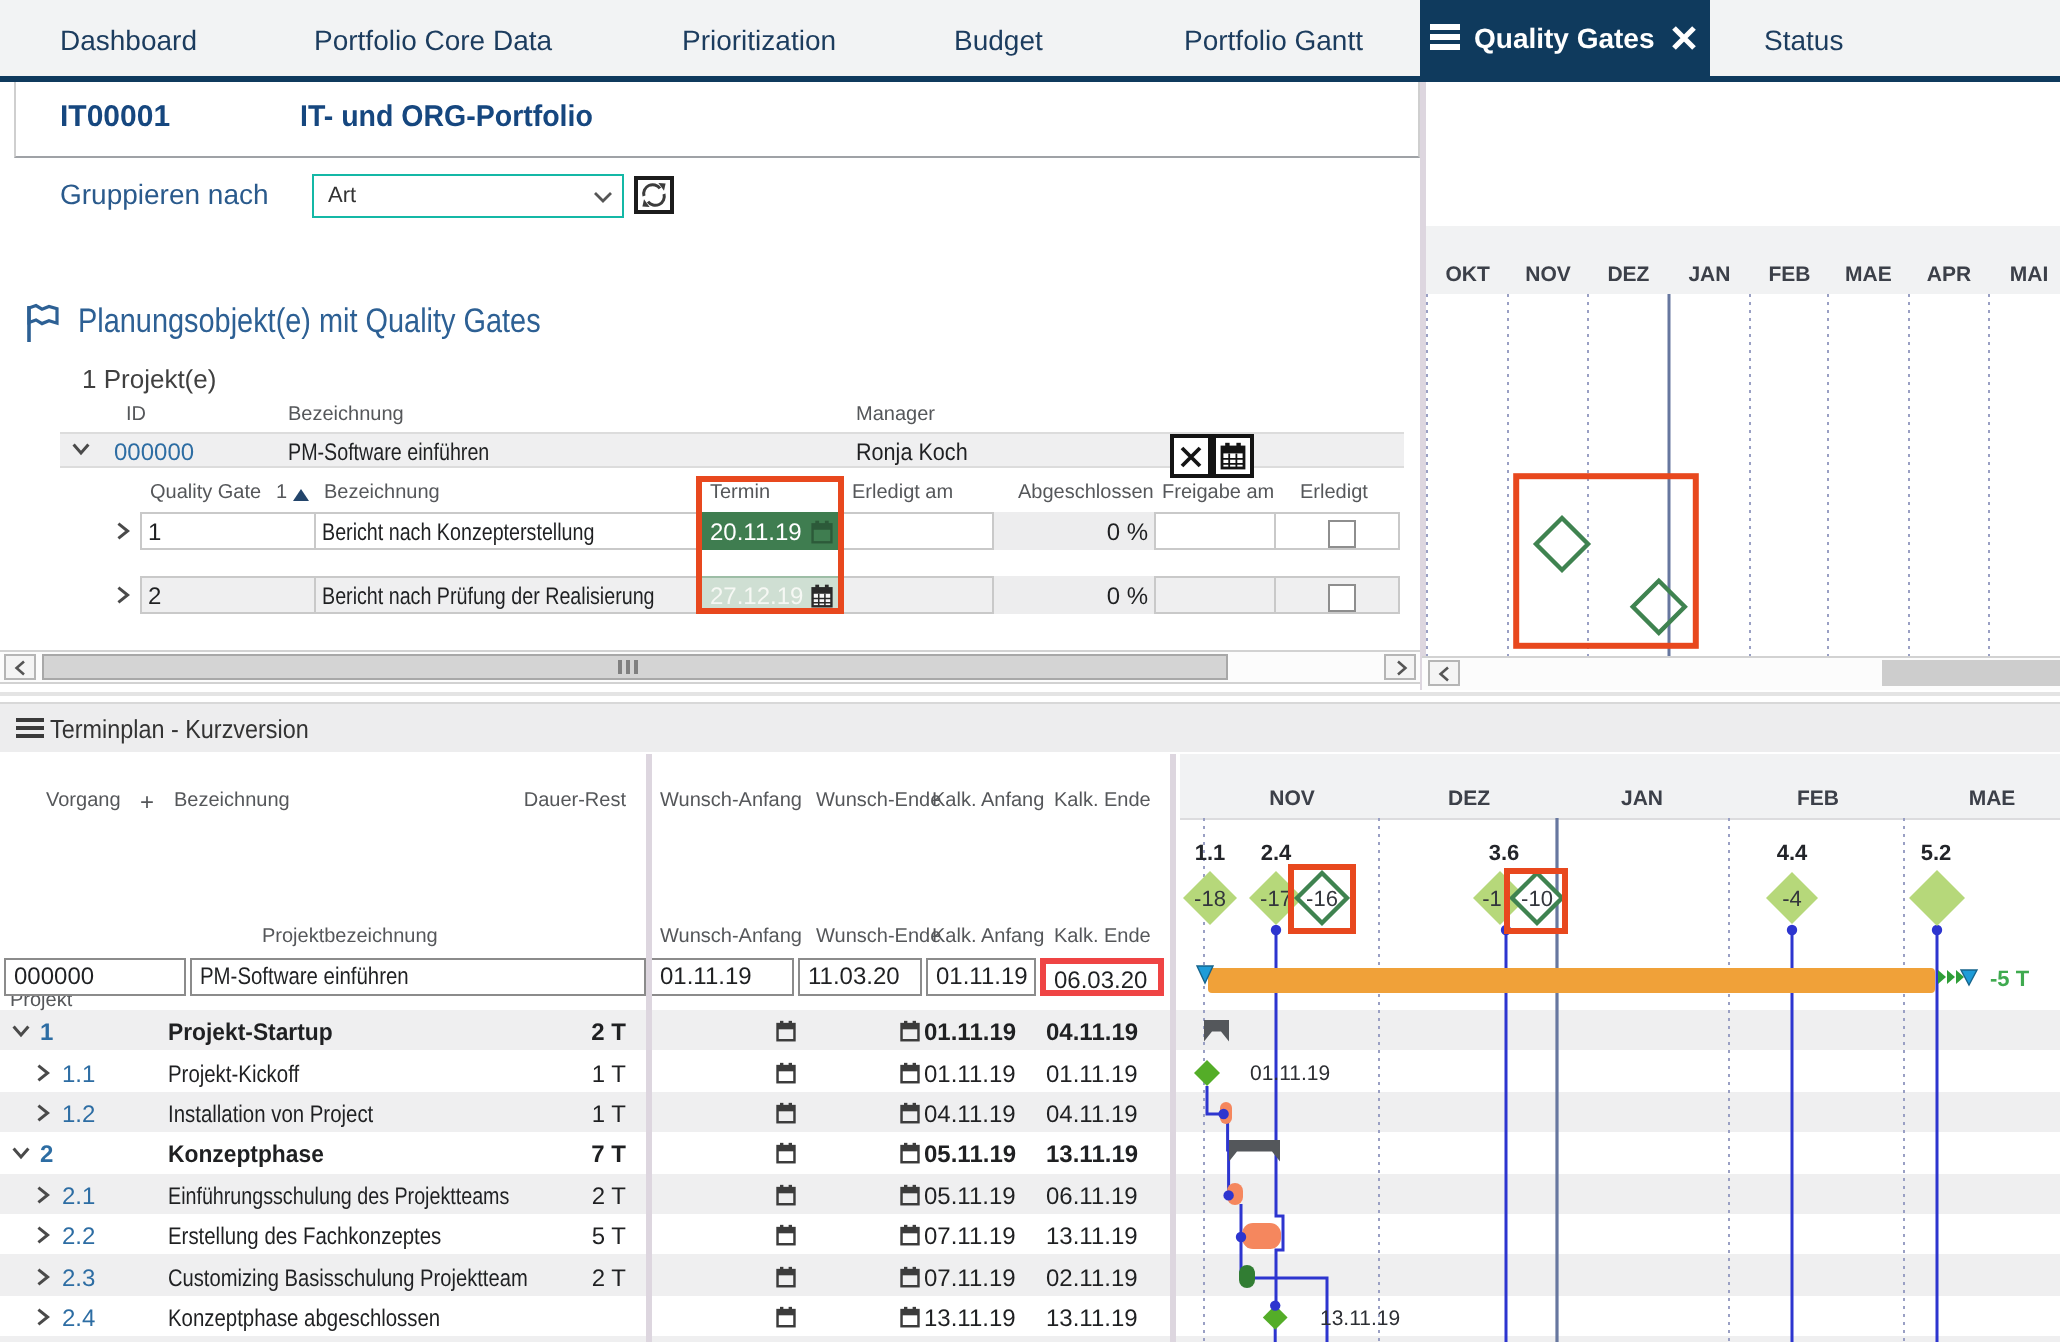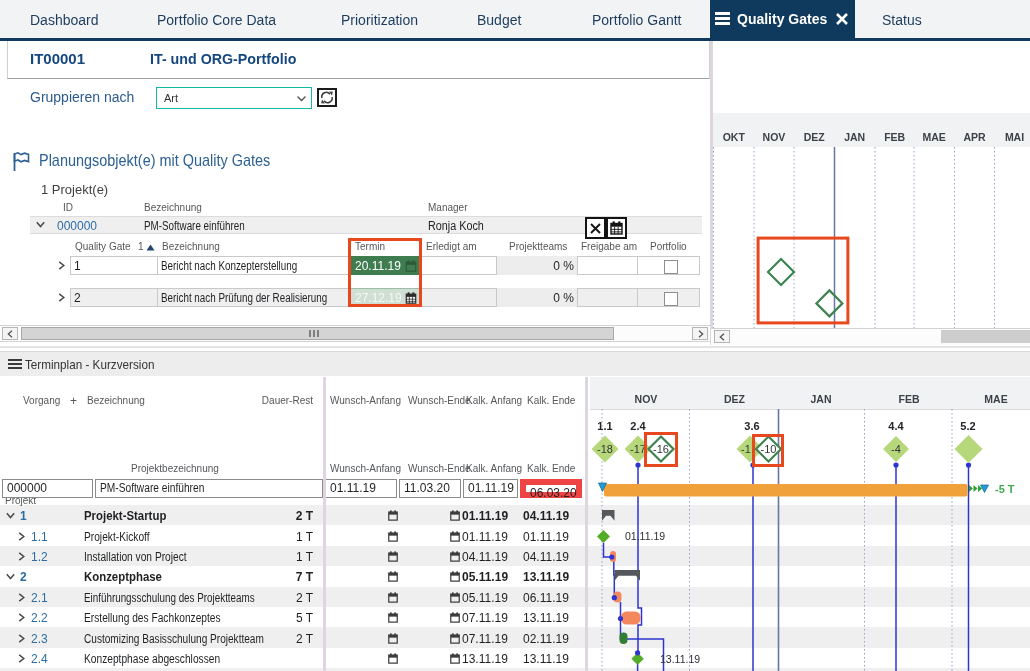--- a/index.html
+++ b/index.html
@@ -94,23 +94,23 @@
 </div>
 
 <div class="abs h11" style="left:75px;top:241px;">Quality Gate</div>
 <div class="abs h11" style="left:138px;top:241px;">1</div>
 <svg class="abs" style="left:146px;top:244px;" width="9" height="7" viewBox="0 0 9 7">
       <path d="M4.5 0.5 L8.5 6.5 L0.5 6.5 Z" fill="#23456b"></path>
     </svg>
 <div class="abs h11" style="left:162px;top:241px;">Bezeichnung</div>
 <div class="abs h11" style="left:355px;top:241px;">Termin</div>
 <div class="abs h11" style="left:426px;top:241px;">Erledigt am</div>
-<div class="abs h11" style="left:509px;top:241px;">Projektteams</div>
+<div class="abs h11" style="left:509px;top:241px;">Abgeschlossen</div>
 <div class="abs h11" style="left:581px;top:241px;">Freigabe am</div>
-<div class="abs h11" style="left:650px;top:241px;">Portfolio</div>
+<div class="abs h11" style="left:650px;top:241px;">Erledigt</div>
 
 <div class="abs" style="left:70px;top:256px;width:630px;height:19px;background:#fff;border:1px solid #c9c9c9;box-sizing:border-box;"></div>
 <svg class="abs" style="left:58px;top:261px;" width="7" height="9" viewBox="0 0 7 9">
       <path d="M1.2 0.8 L5.8 4.5 L1.2 8.2" fill="none" stroke="#4a4a4a" stroke-width="1.5"></path>
     </svg>
 <span class="abs t12" style="left:74px;top:259px;">1</span>
 <div class="abs" style="left:157px;top:256px;width:1px;height:19px;background:#c9c9c9;"></div>
 <span class="abs t12 sx82" style="left:161px;top:259px;">Bericht nach Konzepterstellung</span>
 <div class="abs" style="left:350px;top:256px;width:71px;height:19px;background:#3f7d50;"></div>
 <span class="abs" style="left:355px;top:259px;font-size:12px;color:#fff;">20.11.19</span>
@@ -223,21 +223,21 @@
 <div class="abs h11" style="left:330px;top:463px;">Wunsch-Anfang</div>
 <div class="abs h11" style="left:408px;top:463px;">Wunsch-Ende</div>
 <div class="abs h11" style="left:466px;top:463px;">Kalk. Anfang</div>
 <div class="abs h11" style="left:527px;top:463px;">Kalk. Ende</div>
 
 <div class="abs t12" style="left:2px;top:479px;width:91px;height:19px;border:1px solid #8b8b8b;box-sizing:border-box;background:#fff;line-height:17px;padding-left:4px;">000000</div>
 <div class="abs t12" style="left:95px;top:479px;width:228px;height:19px;border:1px solid #8b8b8b;box-sizing:border-box;background:#fff;line-height:17px;padding-left:4px;"><span style="display:inline-block;transform:scaleX(0.85);transform-origin:0 50%;">PM-Software einführen</span></div>
 <div class="abs t12" style="left:325px;top:479px;width:72px;height:19px;border:1px solid #8b8b8b;box-sizing:border-box;background:#fff;line-height:17px;padding-left:4px;">01.11.19</div>
 <div class="abs t12" style="left:399px;top:479px;width:62px;height:19px;border:1px solid #8b8b8b;box-sizing:border-box;background:#fff;line-height:17px;padding-left:4px;">11.03.20</div>
 <div class="abs t12" style="left:463px;top:479px;width:55px;height:19px;border:1px solid #8b8b8b;box-sizing:border-box;background:#fff;line-height:17px;padding-left:4px;">01.11.19</div>
-<div class="abs t12" style="left:520px;top:479px;width:62px;height:19px;border:6px solid #ef4444;box-sizing:border-box;background:#fff;line-height:17px;padding-left:4px;">06.03.20</div>
+<div class="abs t12" style="left:520px;top:479px;width:62px;height:19px;border:3px solid #ef4444;box-sizing:border-box;background:#fff;line-height:17px;padding-left:4px;">06.03.20</div>
 
 <svg class="abs" style="left:6px;top:512.2px;" width="9" height="7" viewBox="0 0 9 7">
       <path d="M0.8 1.2 L4.5 5.5 L8.2 1.2" fill="none" stroke="#4a4a4a" stroke-width="1.5"></path>
     </svg>
 <span class="abs t12 blue" style="left:20px;top:509.2px;font-weight:bold;">1</span>
 <span class="abs t12 sx95" style="left:84px;top:509.2px;font-weight:bold;">Projekt-Startup</span>
 <span class="abs t12" style="left:250px;top:509.2px;width:63px;text-align:right;font-weight:bold;">2 T</span>
 <svg class="abs" style="left:388.0px;top:510.2px;" width="10" height="11" viewBox="0 0 13 14">
     <rect x="1" y="2.5" width="11" height="10.5" fill="none" stroke="#3c3c3c" stroke-width="1.6"></rect>
     <rect x="1" y="2.5" width="11" height="3.4" fill="#3c3c3c"></rect>

